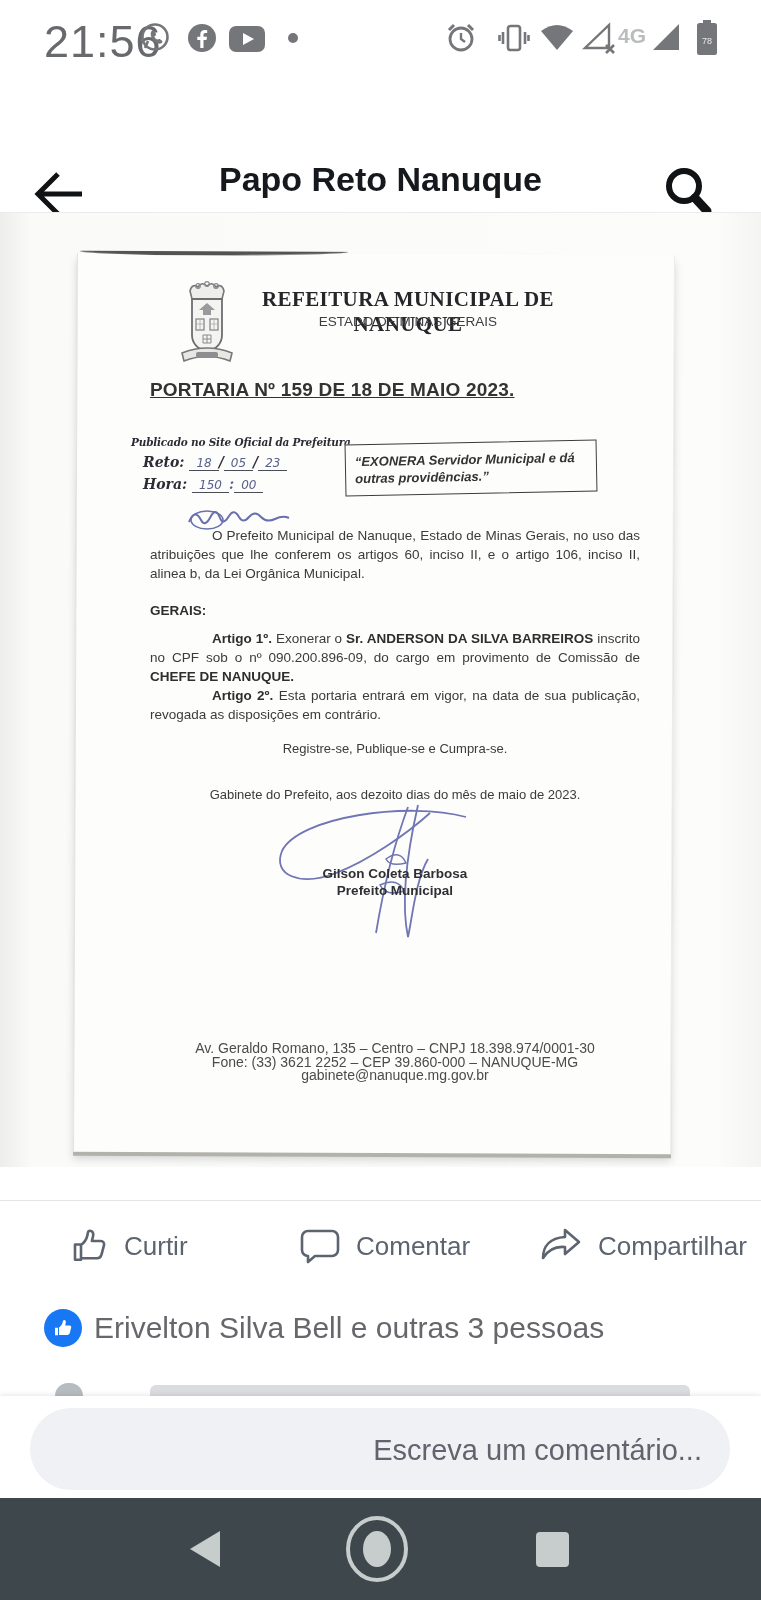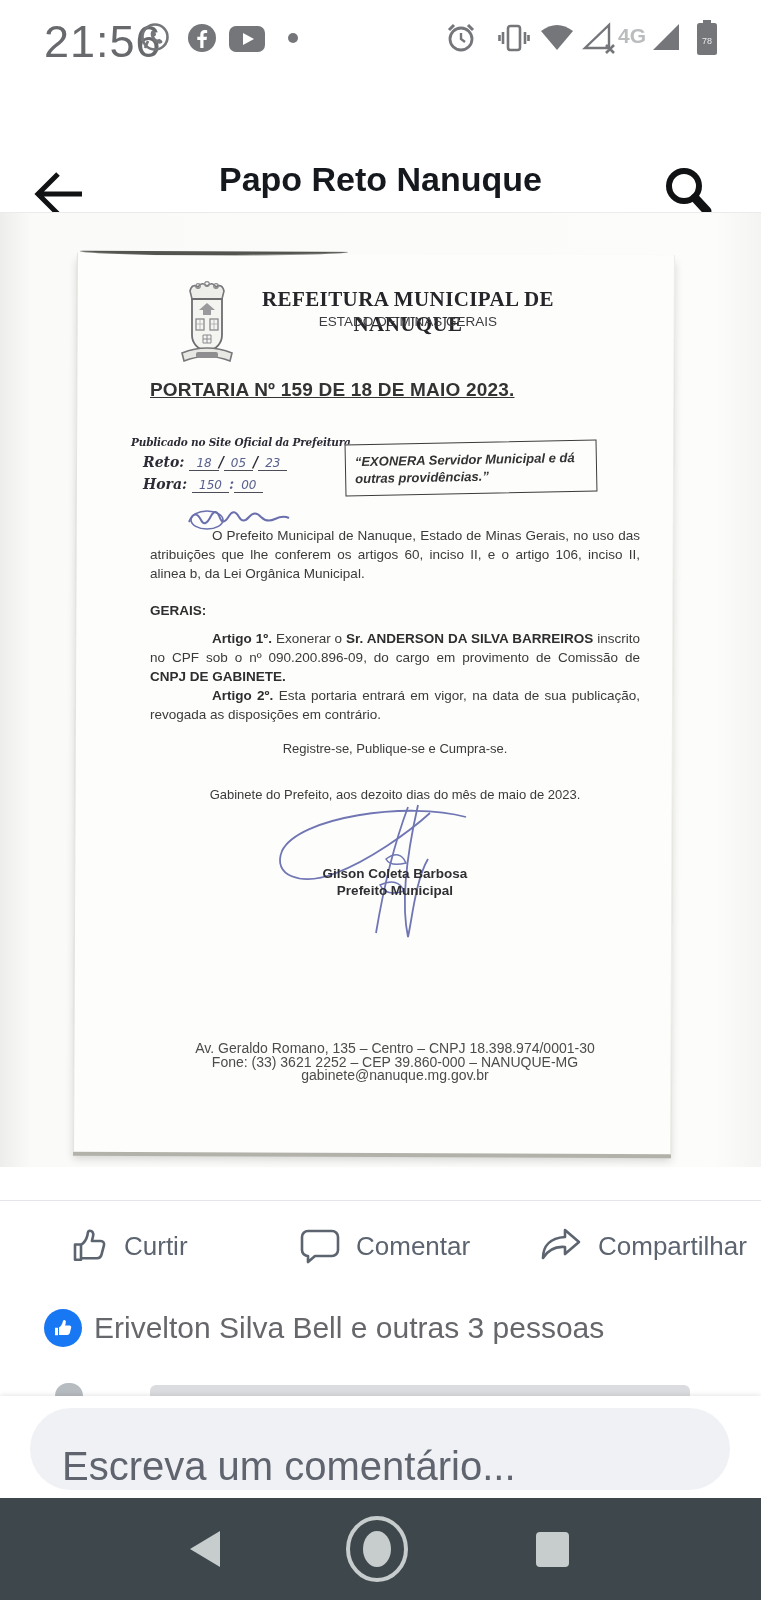--- a/index.html
+++ b/index.html
@@ -67,22 +67,22 @@
 
   
   .cutoff-avatar{position:absolute;left:55px;top:1383px;width:28px;height:13px;
       border-radius:14px 14px 0 0;background:#b7bcc1;}
   .cutoff-bubble{position:absolute;left:150px;top:1385px;width:540px;height:11px;
       border-radius:6px 6px 0 0;background:#dadcdf;}
   .composer{position:absolute;left:0;top:1396px;width:761px;height:102px;background:#fff;
       box-shadow:0 -1px 5px rgba(0,0,0,.10);}
   .pill{position:absolute;left:30px;top:12px;width:700px;height:82px;border-radius:41px;
       background:#f0f1f4;}
-  .pill input{position:absolute;left:30px;top:16px;width:640px;height:82px;border:none;outline:none;
-      background:transparent;font-family:"Liberation Sans",sans-serif;font-size:40px;color:#303338;}
+  .pill input{position:absolute;left:30px;top:0;width:640px;height:82px;border:none;outline:none;
+      background:transparent;font-family:"Liberation Sans",sans-serif;font-size:29px;color:#303338;text-align:right;}
   .pill input::placeholder{color:#5f646e;opacity:1;}
 
   
   .navbar{position:absolute;left:0;top:1498px;width:761px;height:102px;background:#3e474c;}
 </style>
 </head>
 <body>
 
 <div class="screen">
 
@@ -200,21 +200,21 @@
       </div>
 
       <div class="quotebox">
         <span>“EXONERA Servidor Municipal e dá outras providências.”</span>
       </div>
 
       <div class="body-p indent" style="top:313px">O Prefeito Municipal de Nanuque, Estado de Minas Gerais, no uso das atribuições que lhe conferem os artigos 60, inciso II, e o artigo 106, inciso II, alinea b, da Lei Orgânica Municipal.</div>
 
       <div class="body-p b" style="top:388px">GERAIS:</div>
 
-      <div class="body-p indent" style="top:416px"><span class="b">Artigo 1º.</span><span> Exonerar o </span><span class="b">Sr. ANDERSON DA SILVA BARREIROS</span><span> inscrito no CPF sob o nº 090.200.896-09, do cargo em provimento de Comissão de </span><span class="b">CNPJ DE GABINETE.</span></div>
+      <div class="body-p indent" style="top:416px"><span class="b">Artigo 1º.</span><span> Exonerar o </span><span class="b">Sr. ANDERSON DA SILVA BARREIROS</span><span> inscrito no CPF sob o nº 090.200.896-09, do cargo em provimento de Comissão de </span><span class="b">CHEFE DE NANUQUE.</span></div>
 
       <div class="body-p indent" style="top:473px"><span class="b">Artigo 2º.</span><span> Esta portaria entrará em vigor, na data de sua publicação, revogada as disposições em contrário.</span></div>
 
       <div class="centerline" style="top:528px">Registre-se, Publique-se e Cumpra-se.</div>
 
       <div class="centerline" style="top:574px">Gabinete do Prefeito, aos dezoito dias do mês de maio de 2023.</div>
 
       <svg class="abs" style="left:258px;top:586px" width="230" height="140" viewBox="0 0 230 140">
         <path d="M208 18 C150 2 40 18 24 52 C14 76 42 88 78 74 C110 62 150 34 172 14" fill="none" stroke="#7076b4" stroke-width="1.8"></path>
         <path d="M150 8 C138 40 126 86 118 134 M160 6 C150 50 142 100 150 138 C154 120 158 80 170 60" fill="none" stroke="#7076b4" stroke-width="1.8"></path>

